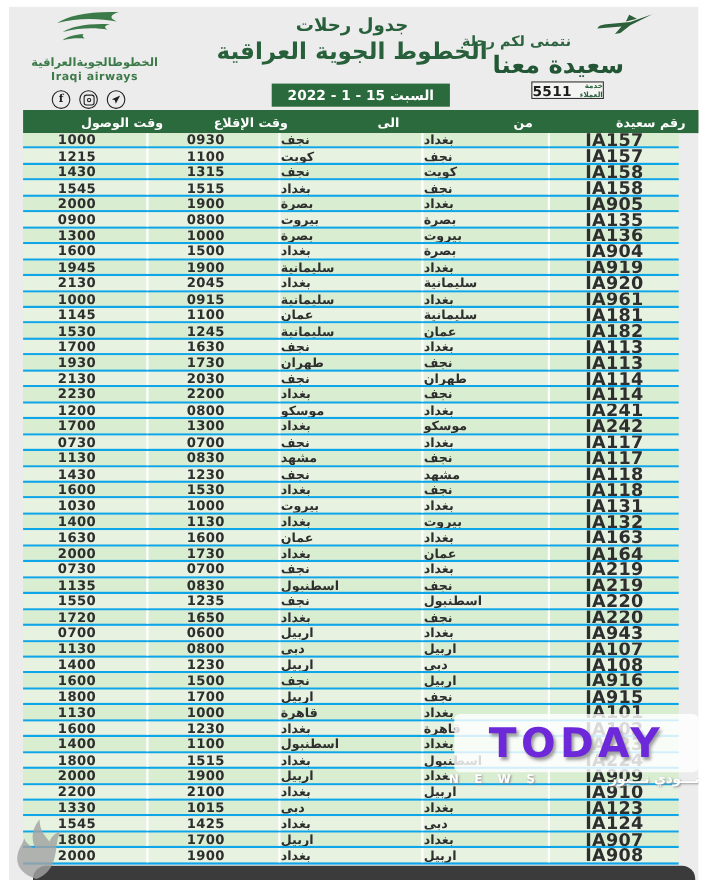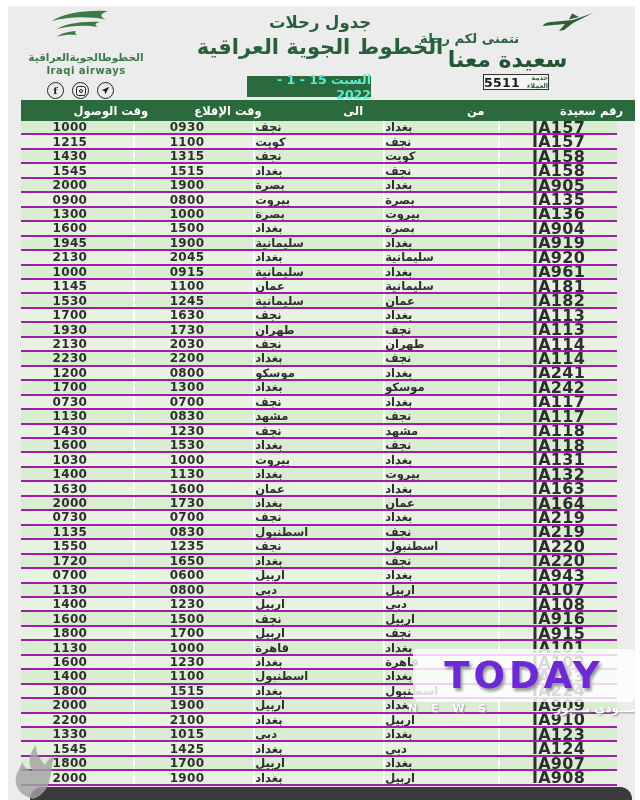--- a/index.html
+++ b/index.html
@@ -18,37 +18,37 @@
   .soc{width:17px;height:17px;border:1.6px solid #1f1f1f;border-radius:50%;
     display:flex;align-items:center;justify-content:center;box-sizing:border-box;background:transparent;}
   .soc .f{font-size:10px;font-weight:700;color:#1f1f1f;font-family:"DejaVu Serif",serif;}
   .ig-sq{width:8px;height:8px;border:1.3px solid #1f1f1f;border-radius:2.5px;position:relative;}
   .ig-sq::after{content:"";position:absolute;left:2px;top:2px;width:2.6px;height:2.6px;border:1px solid #1f1f1f;border-radius:50%;}
   .tg svg{width:9px;height:9px;display:block}
   .title1{position:absolute;left:220px;top:13px;width:200px;text-align:center;
     font-size:16.5px;font-weight:700;color:#27603a;direction:rtl;}
   .title2{position:absolute;left:190px;top:35px;width:260px;text-align:center;
     font-size:21px;font-weight:800;color:#27603a;direction:rtl;}
-  .datebar{position:absolute;left:247px;top:76px;width:124px;height:21px;background:#2b6a3d;
-    color:#5eead4;font-size:12.5px;font-weight:700;display:flex;align-items:center;justify-content:center;direction:rtl;}
+  .datebar{position:absolute;left:247px;top:76px;width:162px;height:21px;background:#2b6a3d;
+    color:#ffffff;font-size:12.5px;font-weight:700;display:flex;align-items:center;justify-content:center;direction:rtl;}
   .plane{position:absolute;left:543px;top:12px;width:52px;height:22px;}
   .slogan1{position:absolute;left:420px;top:31px;width:122px;text-align:left;
     font-size:13px;font-weight:600;color:#2c6440;direction:rtl;}
   .slogan2{position:absolute;left:435px;top:47px;width:145px;text-align:center;
     font-size:22px;font-weight:700;color:#235634;direction:rtl;}
   .svcbox{position:absolute;left:483px;top:74px;width:66px;height:16px;border:1px solid #333;
     display:flex;align-items:center;justify-content:center;gap:3px;direction:rtl;box-sizing:border-box;background:#f4f4f2;}
   .svc-label{font-size:6.5px;font-weight:700;color:#2c6440;}
   .svc-num{font-size:12.5px;font-weight:900;color:#1d1d1d;letter-spacing:.3px;}
   
   .thead{position:absolute;left:21px;top:100px;width:596px;height:21px;background:#2b6a3d;
     display:flex;align-items:center;padding-left:33px;}
   .thead .hc{color:#fff;font-size:11.5px;font-weight:700;text-align:center;direction:rtl;box-sizing:border-box;}
   .tbody{position:absolute;left:21px;top:121px;width:596px;}
-  .trow{display:flex;height:14.4565px;border-bottom:2px solid #a21caf;box-sizing:border-box;}
+  .trow{display:flex;height:14.4565px;border-bottom:2px solid #0ea5e9;box-sizing:border-box;}
   .trow.odd{background:#d9edd1;}
   .trow.even{background:#e7f3e0;}
   .cell{box-sizing:border-box;font-weight:700;color:#2e2e2e;overflow:hidden;white-space:nowrap;
     display:flex;align-items:center;}
   .sep{border-right:2px solid #fff;}
   .c0{width:19.1%}.c1{width:20.2%}.c2{width:21.8%}.c3{width:19.3%}.c4{width:19.6%}
   .t-num{justify-content:center;padding-right:14px;font-size:12px;letter-spacing:.3px;}
   .t-city{justify-content:flex-end;padding-right:10px;font-size:11.5px;direction:rtl;}
   .t-flt{justify-content:center;font-size:16px;letter-spacing:.3px;}
   

